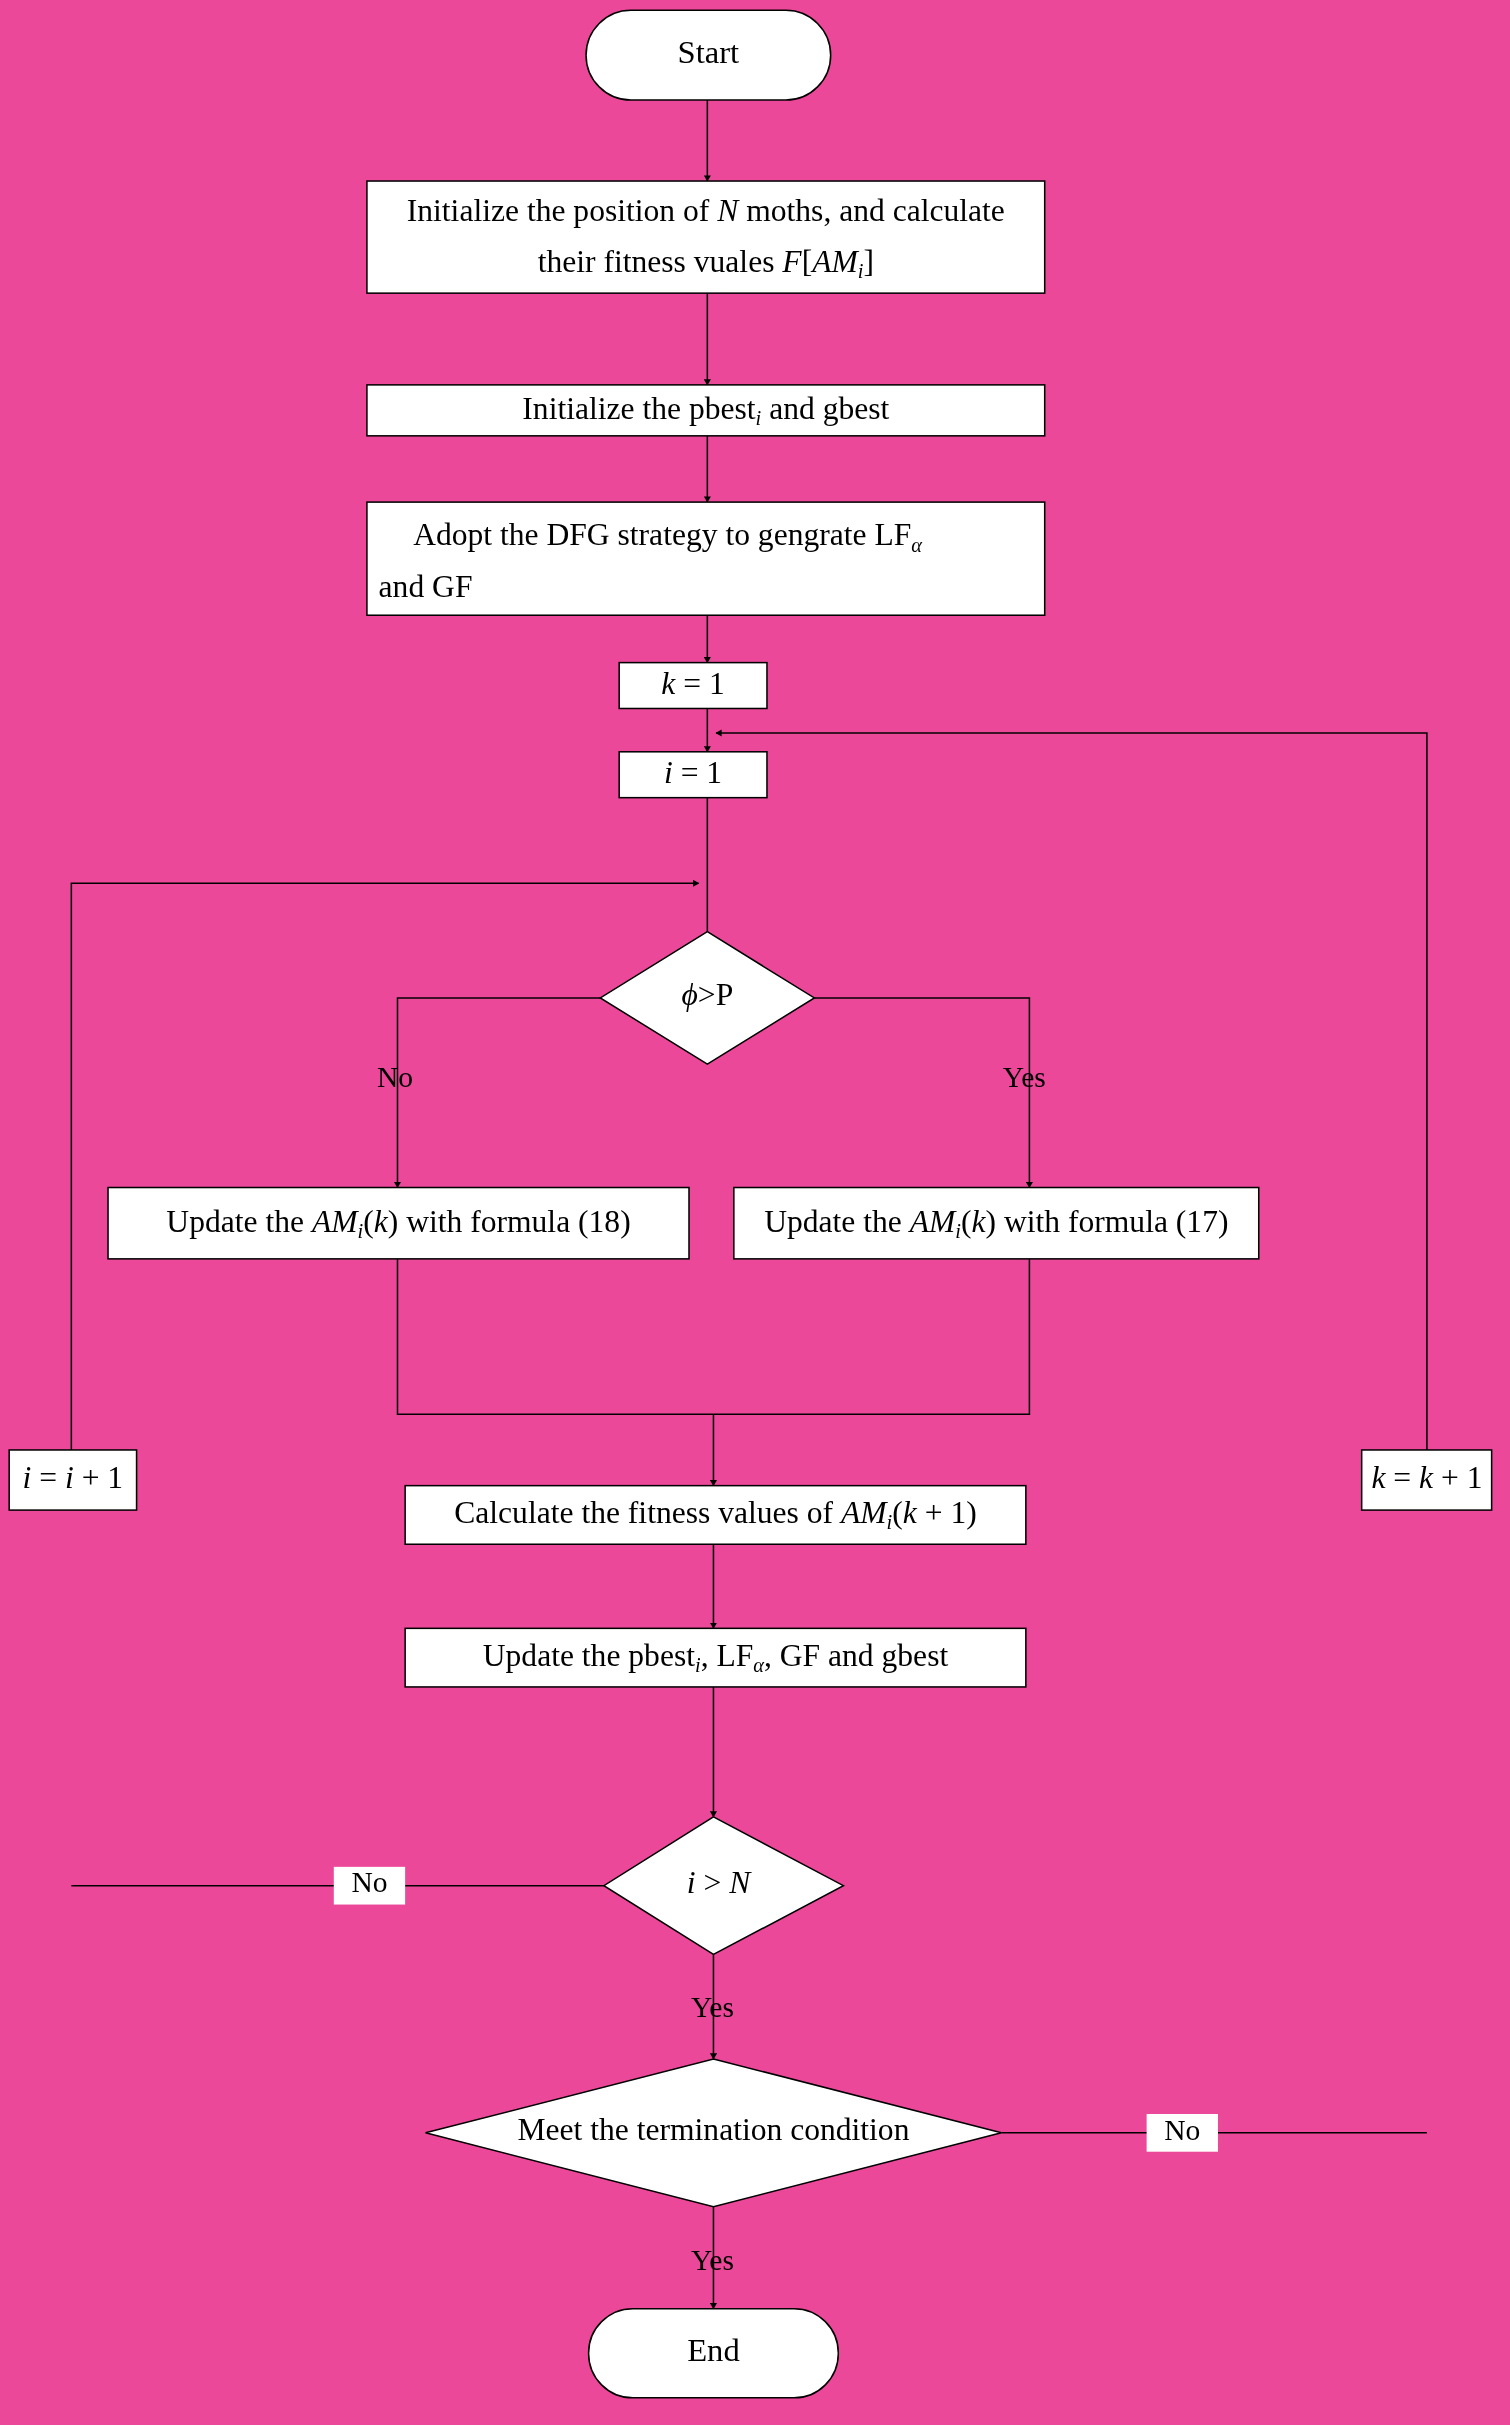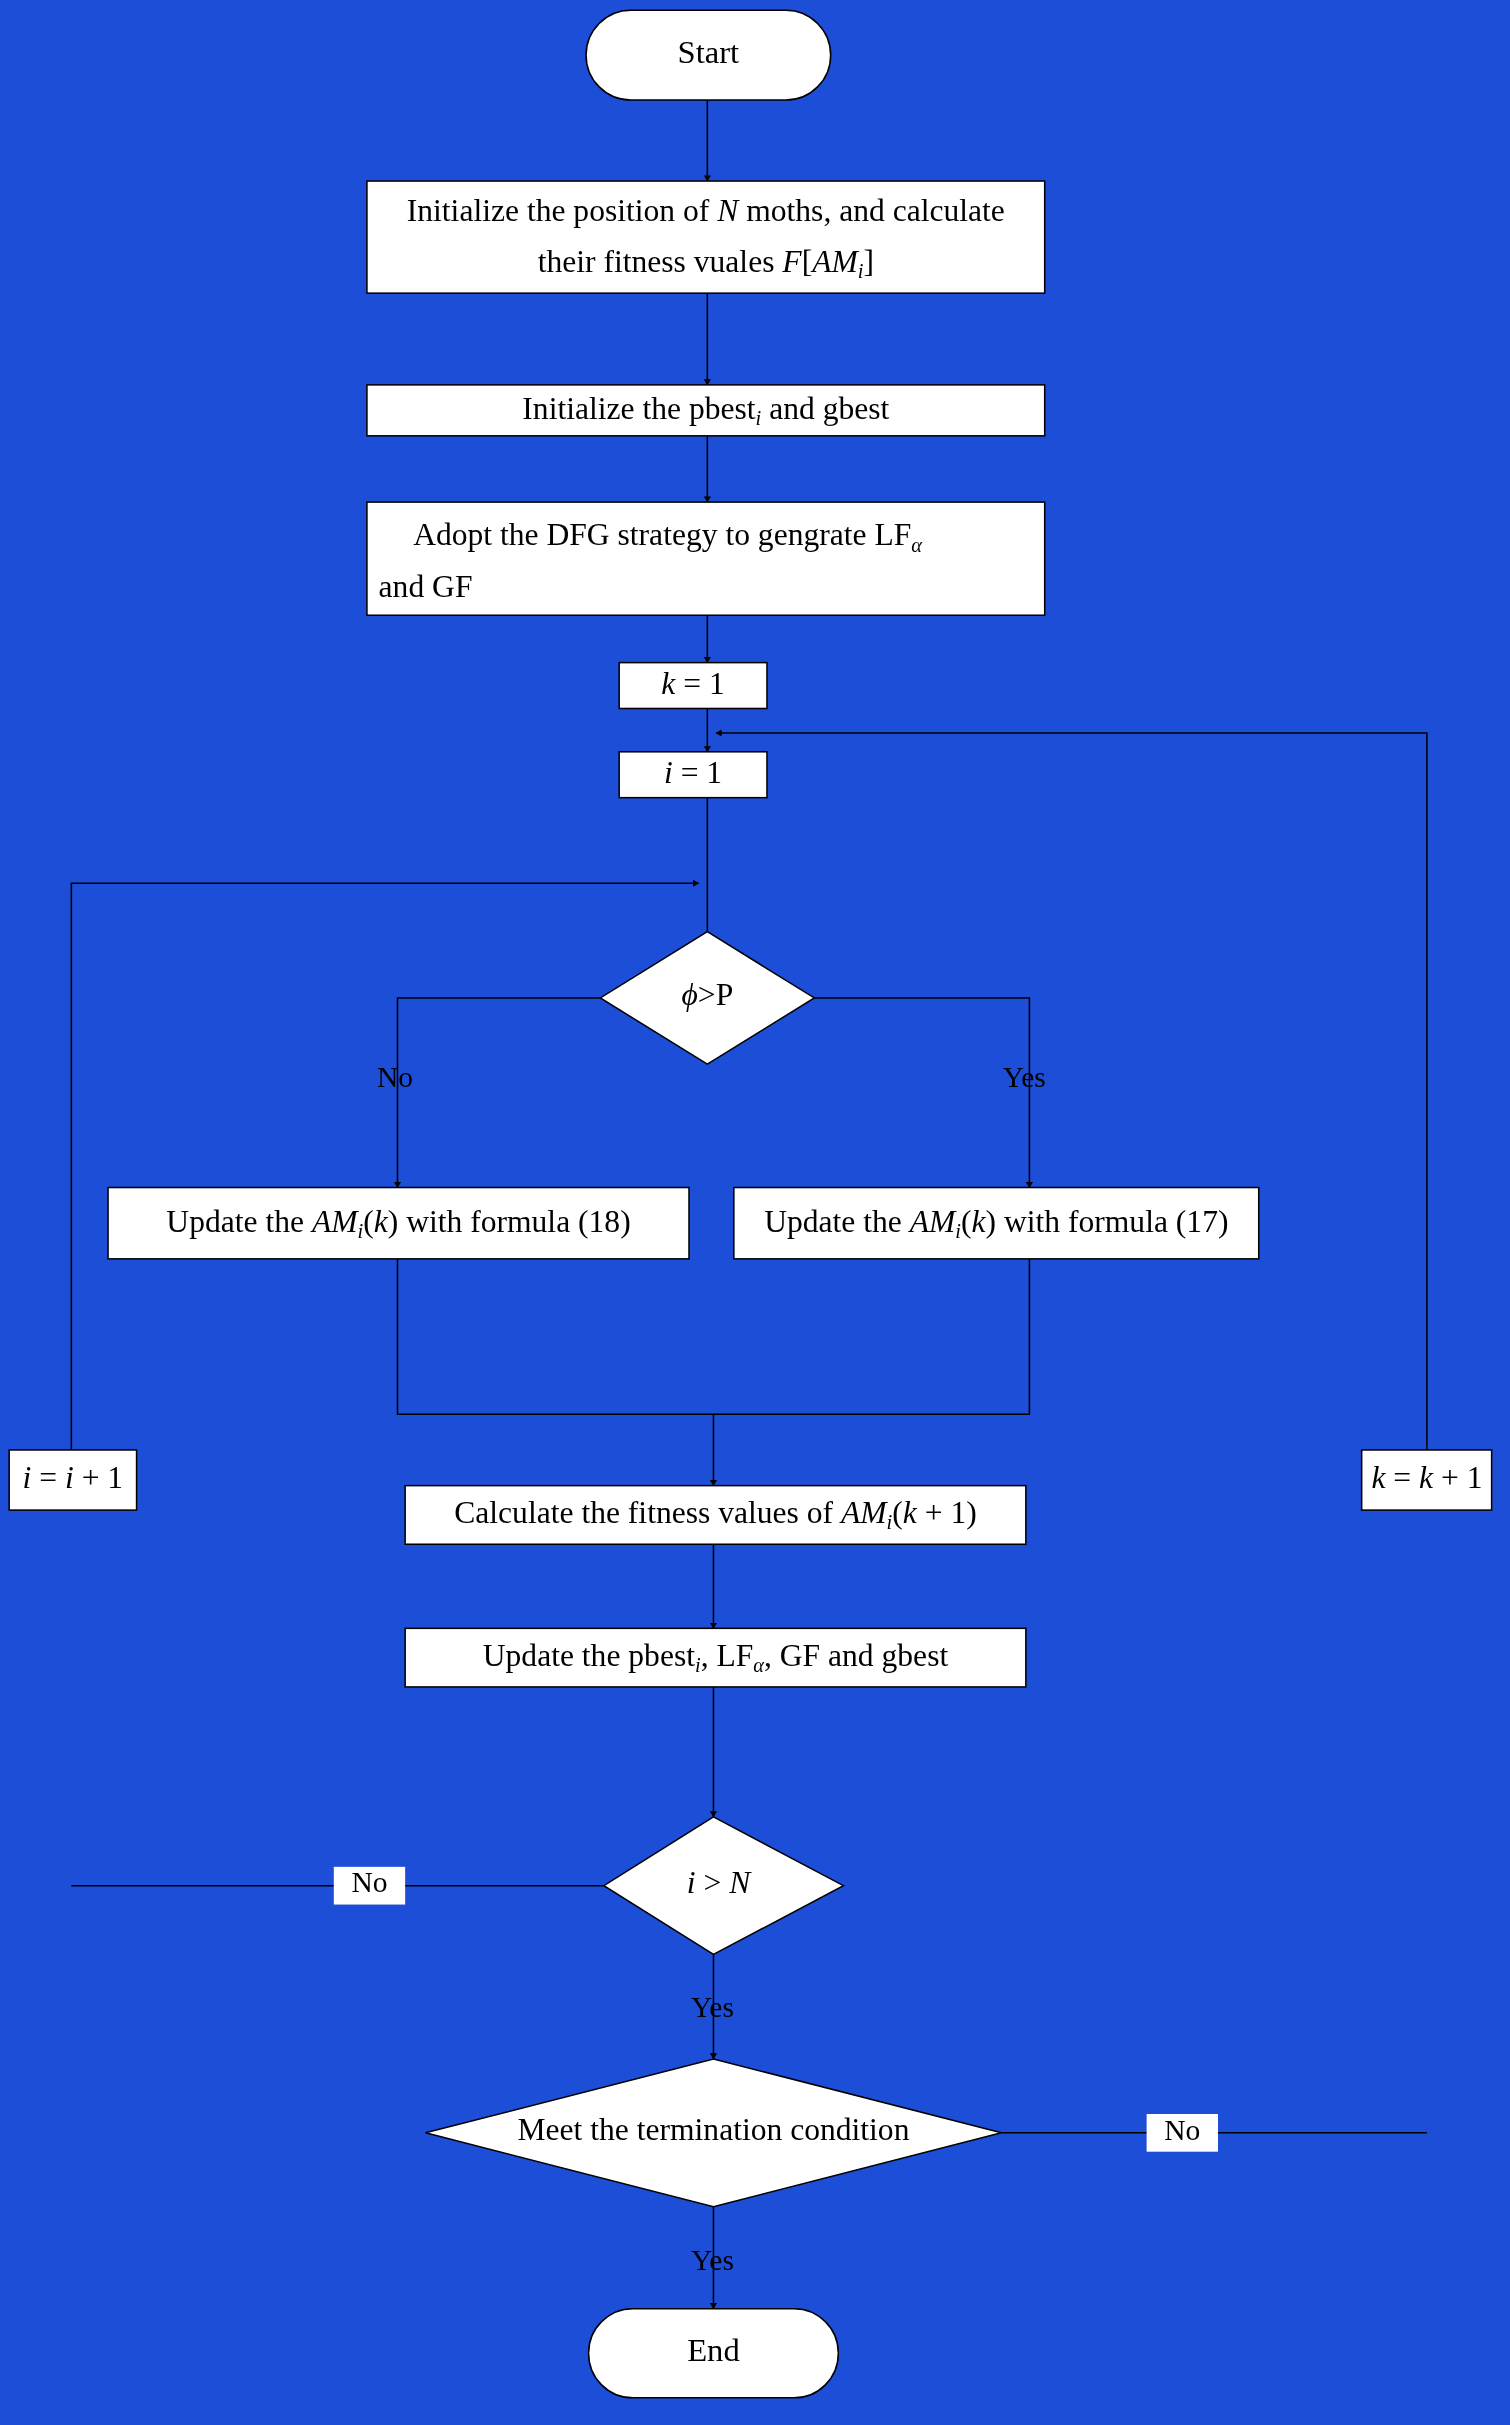--- a/index.html
+++ b/index.html
@@ -1,17 +1,17 @@
 <!DOCTYPE html>
 <html style="font-size:8.2px"><head>
 <meta charset="utf-8">
 <style>
   html,body{margin:0;padding:0;background:#ffffff;}
   body{font-family:"Liberation Serif", serif;}
-  #chart-root{position:relative;width:1511px;height:2426px;background:#1d4ed8;}
+  #chart-root{position:relative;width:1511px;height:2426px;background:#ec4899;}
   svg{display:block;}
   .node-text{font-family:"Liberation Serif", serif;fill:#000;text-anchor:middle;dominant-baseline:middle;}
   .t-lg{font-size:64px;}
   .t-md{font-size:62px;}
   .t-label{font-size:58px;}
   .it{font-style:italic;}
   .sub{font-size:40px;}
   .shape{fill:#ffffff;stroke:#000000;stroke-width:3;}
   .edge{stroke:#000000;stroke-width:3;fill:none;}
 </style>

